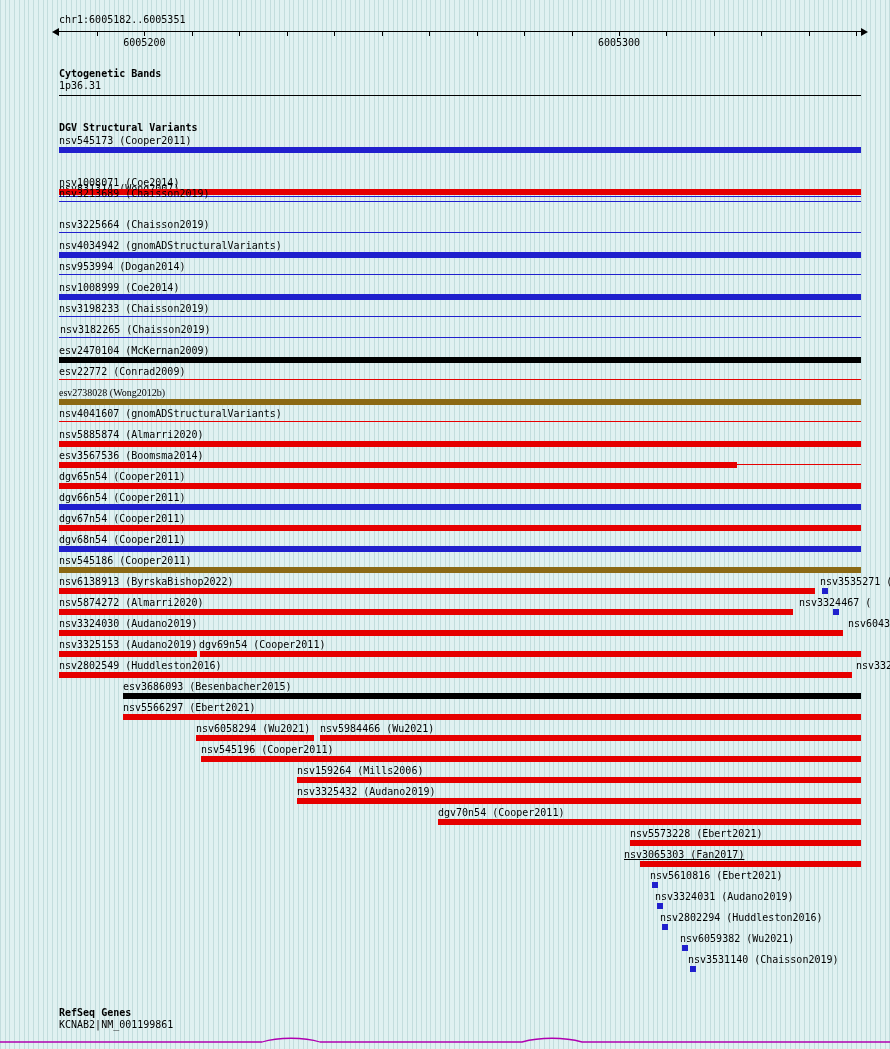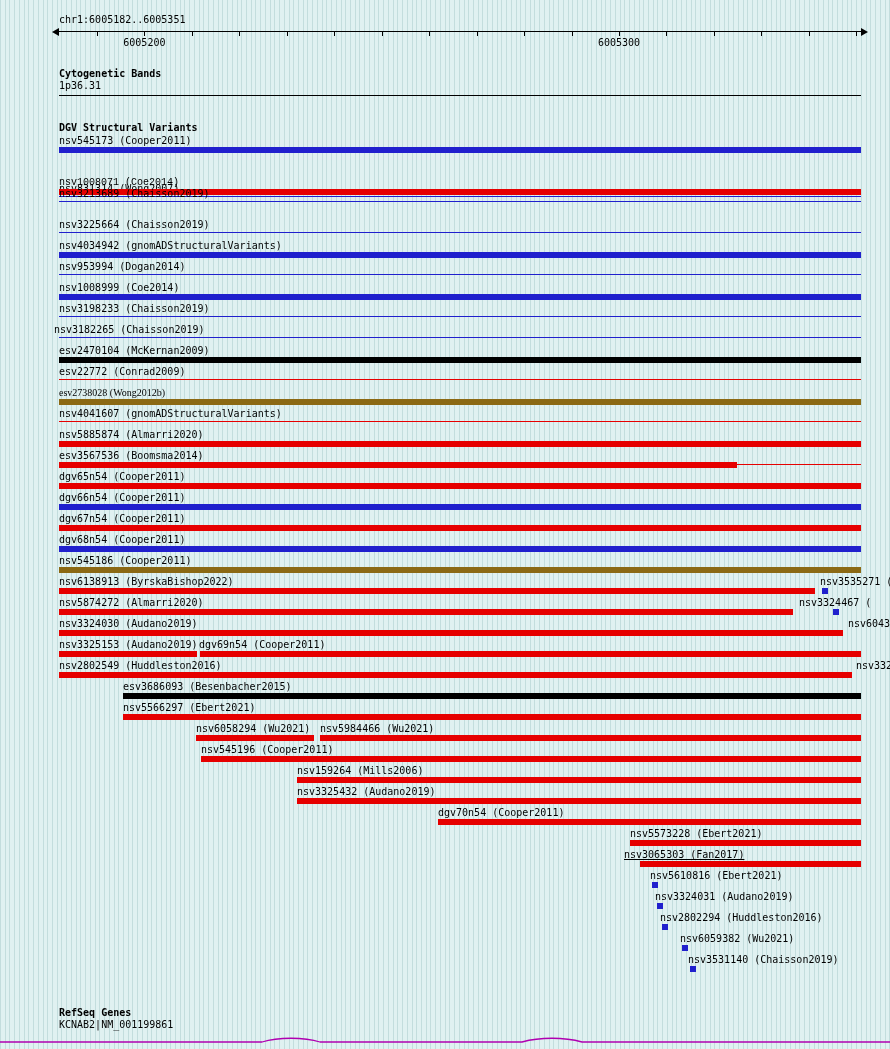--- a/index.html
+++ b/index.html
@@ -71,21 +71,21 @@
   <div id="variants">
       <div class="variant-row" style="top: 135px;">
         <div class="vlabel" style="left: 59px;">nsv545173 (Cooper2011)</div>
         <div class="vbar" style="left: 59px; width: 802px; height: 6px; top: 12px; background: rgb(32, 32, 205);"></div>
       </div>
       <div class="variant-row" style="top: 163px; margin-top: 20px;">
         <div class="vlabel" style="left: 59px;">nsv831314 (Wong2007)</div>
         <div class="vbar" style="left: 59px; width: 802px; height: 1px; top: 13px; background: rgb(32, 32, 205);"></div>
       </div>
       <div class="variant-row" style="top: 177px;">
-        <div class="vlabel" style="left: 59px; font-family: Liberation Mono, monospace;">nsv1008071 (Coe2014)</div>
+        <div class="vlabel" style="left: 59px;">nsv1008071 (Coe2014)</div>
         <div class="vbar" style="left: 59px; width: 802px; height: 6px; top: 12px; background: rgb(230, 0, 0);"></div>
       </div>
       <div class="variant-row" style="top: 188px;">
         <div class="vlabel" style="left: 59px;">nsv3213689 (Chaisson2019)</div>
         <div class="vbar" style="left: 59px; width: 802px; height: 1px; top: 13px; background: rgb(32, 32, 205);"></div>
       </div>
       <div class="variant-row" style="top: 219px;">
         <div class="vlabel" style="left: 59px;">nsv3225664 (Chaisson2019)</div>
         <div class="vbar" style="left: 59px; width: 802px; height: 1px; top: 13px; background: rgb(32, 32, 205);"></div>
       </div>
@@ -99,21 +99,21 @@
       </div>
       <div class="variant-row" style="top: 282px;">
         <div class="vlabel" style="left: 59px;">nsv1008999 (Coe2014)</div>
         <div class="vbar" style="left: 59px; width: 802px; height: 6px; top: 12px; background: rgb(32, 32, 205);"></div>
       </div>
       <div class="variant-row" style="top: 303px;">
         <div class="vlabel" style="left: 59px;">nsv3198233 (Chaisson2019)</div>
         <div class="vbar" style="left: 59px; width: 802px; height: 1px; top: 13px; background: rgb(32, 32, 205);"></div>
       </div>
       <div class="variant-row" style="top: 324px;">
-        <div class="vlabel" style="left: 54px;">nsv3182265 (Chaisson2019)</div>
+        <div class="vlabel" style="left: 60px;">nsv3182265 (Chaisson2019)</div>
         <div class="vbar" style="left: 59px; width: 802px; height: 1px; top: 13px; background: rgb(32, 32, 205);"></div>
       </div>
       <div class="variant-row" style="top: 345px;">
         <div class="vlabel" style="left: 59px;">esv2470104 (McKernan2009)</div>
         <div class="vbar" style="left: 59px; width: 802px; height: 6px; top: 12px; background: rgb(0, 0, 0);"></div>
       </div>
       <div class="variant-row" style="top: 366px;">
         <div class="vlabel" style="left: 59px;">esv22772 (Conrad2009)</div>
         <div class="vbar" style="left: 59px; width: 802px; height: 1px; top: 13px; background: rgb(230, 0, 0);"></div>
       </div>

